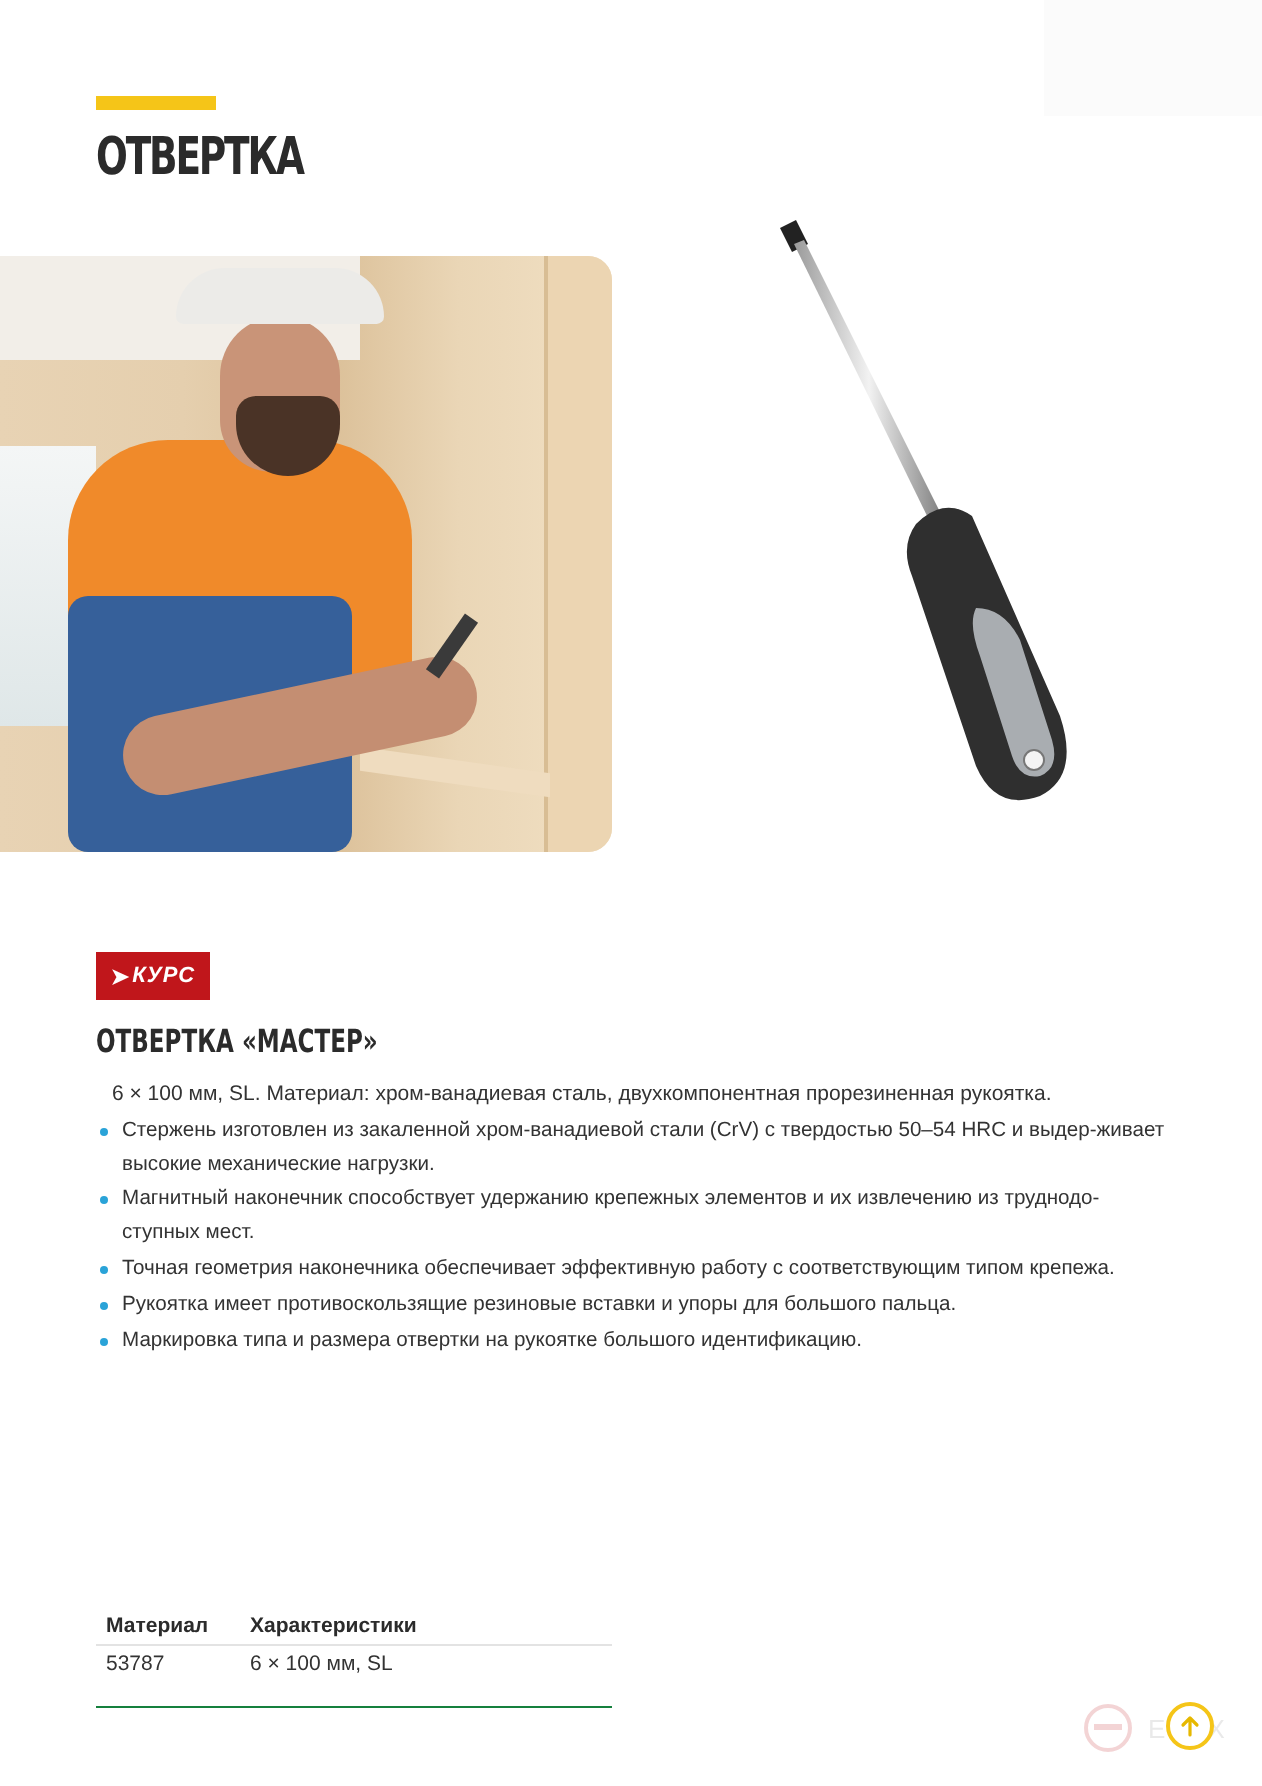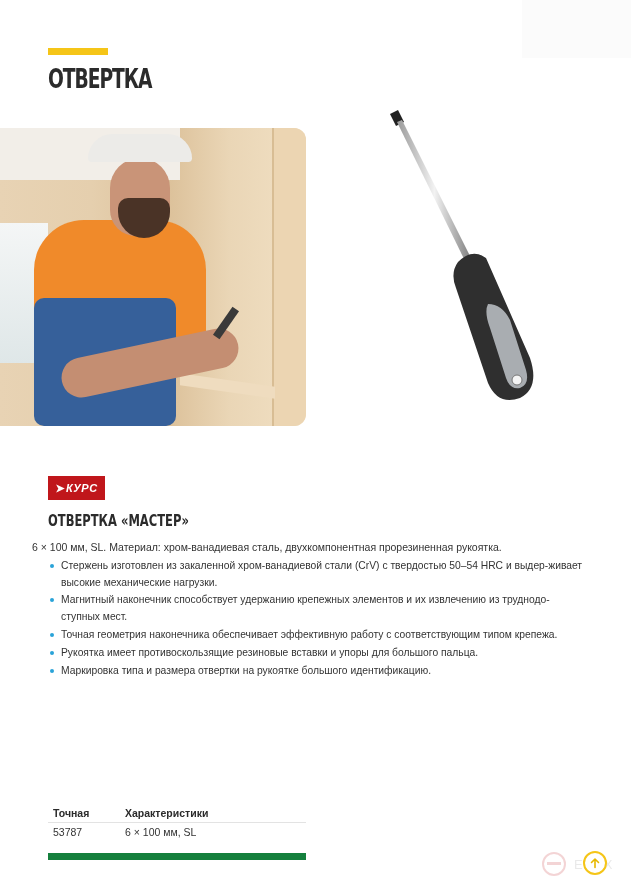--- a/index.html
+++ b/index.html
@@ -18,27 +18,27 @@
   .photo .beard { position:absolute; left:118px; top:70px; width:52px; height:40px; border-radius:10px 10px 26px 26px; background:#4a3326; }
   .photo .shirt { position:absolute; left:34px; top:92px; width:172px; height:130px; border-radius:50px 50px 10px 10px; background:#f08a2a; }
   .photo .overall { position:absolute; left:34px; top:170px; width:142px; height:128px; border-radius:10px; background:#36609a; }
   .photo .arm { position:absolute; left:60px; top:215px; width:180px; height:40px; border-radius:20px; background:#c48e72; transform:rotate(-12deg); }
   .photo .tool { position:absolute; left:222px; top:178px; width:8px; height:34px; background:#3a3a3a; transform:rotate(35deg); }
   .product { position:absolute; left:380px; top:108px; width:180px; height:300px; }
   .brand-logo { position:absolute; left:48px; top:476px; width:57px; height:24px; background:#c0161b; display:flex; align-items:center; justify-content:center; }
   .brand-logo span { color:#fff; font-weight:bold; font-style:italic; font-size:11px; letter-spacing:0.5px; }
   .brand-logo .plane { font-style:normal; margin-right:1px; font-size:11px; }
   .product-name { position:absolute; left:48px; top:511px; font-family:"DejaVu Sans", sans-serif; font-weight:bold; font-size:16px; transform:scaleX(0.72); transform-origin:left top; color:#2b2b2b; white-space:nowrap; }
-  .summary { position:absolute; left:32px; top:541px; font-size:10.5px; color:#333; white-space:nowrap; }
+  .summary { position:absolute; left:56px; top:541px; font-size:10.5px; color:#333; white-space:nowrap; }
   .features { position:absolute; left:48px; top:558px; width:540px; margin:0; padding:0; list-style:none; }
   .features li { position:relative; padding-left:13px; font-size:10.3px; line-height:16.6px; color:#333; margin-bottom:1.3px; }
   .features li .dot { position:absolute; left:2px; top:6px; width:4px; height:4px; border-radius:50%; background:#2aa3d8; }
   .spec-table { position:absolute; left:48px; top:805px; width:258px; border-collapse:collapse; font-size:10.5px; }
   .spec-table th { text-align:left; font-weight:bold; padding:2px 5px 3px 5px; border-bottom:1px solid #e3e3e3; color:#2b2b2b; }
-  .spec-table td { padding:3px 5px 15px 5px; border-bottom:7px solid #15803d; color:#333; }
+  .spec-table td { padding:3px 5px 15px 5px; border-bottom:1px solid #15803d; color:#333; }
   .spec-table .c1 { width:62px; }
   .watermark { position:absolute; left:542px; top:852px; display:flex; align-items:center; opacity:0.18; }
   .watermark .wm-logo { width:20px; height:20px; border-radius:50%; border:2px solid #c0161b; position:relative; }
   .watermark .wm-logo::after { content:""; position:absolute; left:3px; right:3px; top:8px; height:3px; background:#c0161b; }
   .watermark .wm-text { font-size:13px; color:#888; margin-left:8px; letter-spacing:1px; }
   .scroll-top { position:absolute; left:583px; top:851px; width:20px; height:20px; border:2px solid #f5c518; border-radius:50%; display:flex; align-items:center; justify-content:center; background:#fff; cursor:pointer; }
   .scroll-top svg { width:12px; height:12px; }
 </style>
 </head>
 <body>
@@ -90,21 +90,21 @@
   <li><span class="dot"></span><span>Стержень изготовлен из закаленной хром-ванадиевой стали (CrV) с твердостью 50–54 HRC и выдер-живает высокие механические нагрузки.</span></li>
   <li><span class="dot"></span><span>Магнитный наконечник способствует удержанию крепежных элементов и их извлечению из труднодо-ступных мест.</span></li>
   <li><span class="dot"></span><span>Точная геометрия наконечника обеспечивает эффективную работу с соответствующим типом крепежа.</span></li>
   <li><span class="dot"></span><span>Рукоятка имеет противоскользящие резиновые вставки и упоры для большого пальца.</span></li>
   <li><span class="dot"></span><span>Маркировка типа и размера отвертки на рукоятке большого идентификацию.</span></li>
 </ul>
 
 <table class="spec-table">
   <thead>
     <tr>
-      <th class="c1">Точная</th>
+      <th class="c1">Материал</th>
       <th>Характеристики</th>
     </tr>
   </thead>
   <tbody>
     <tr>
       <td class="c1">53787</td>
       <td>6 × 100 мм, SL</td>
     </tr>
   </tbody>
 </table>

